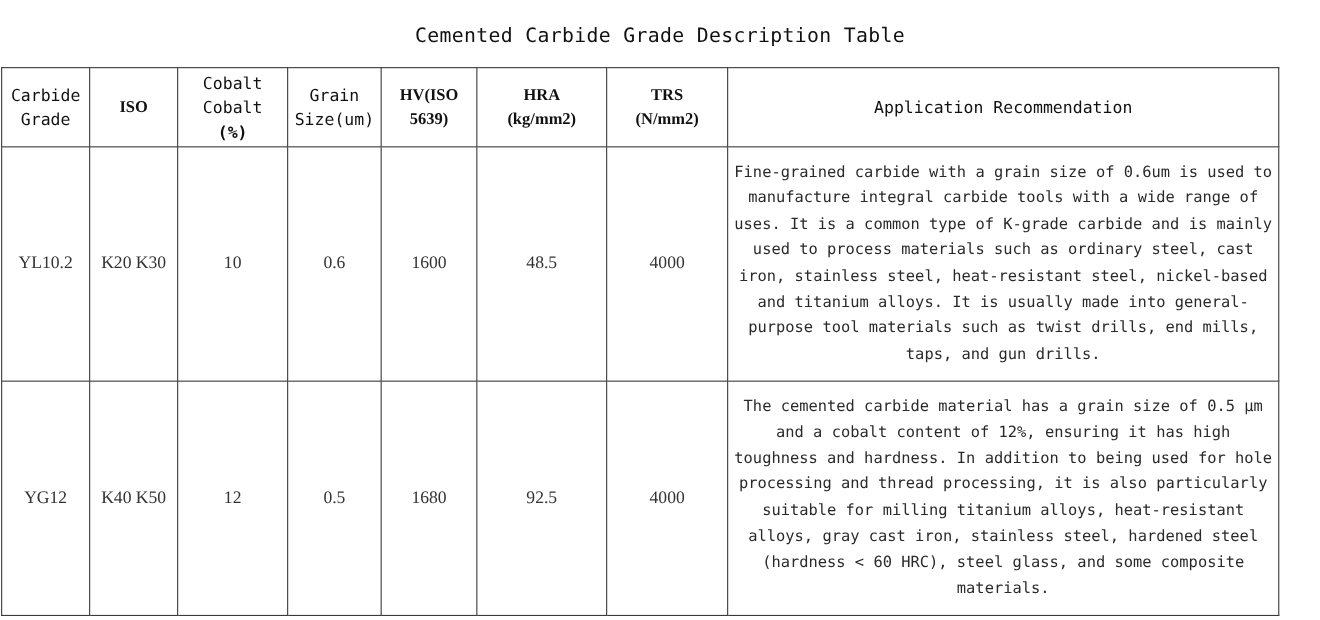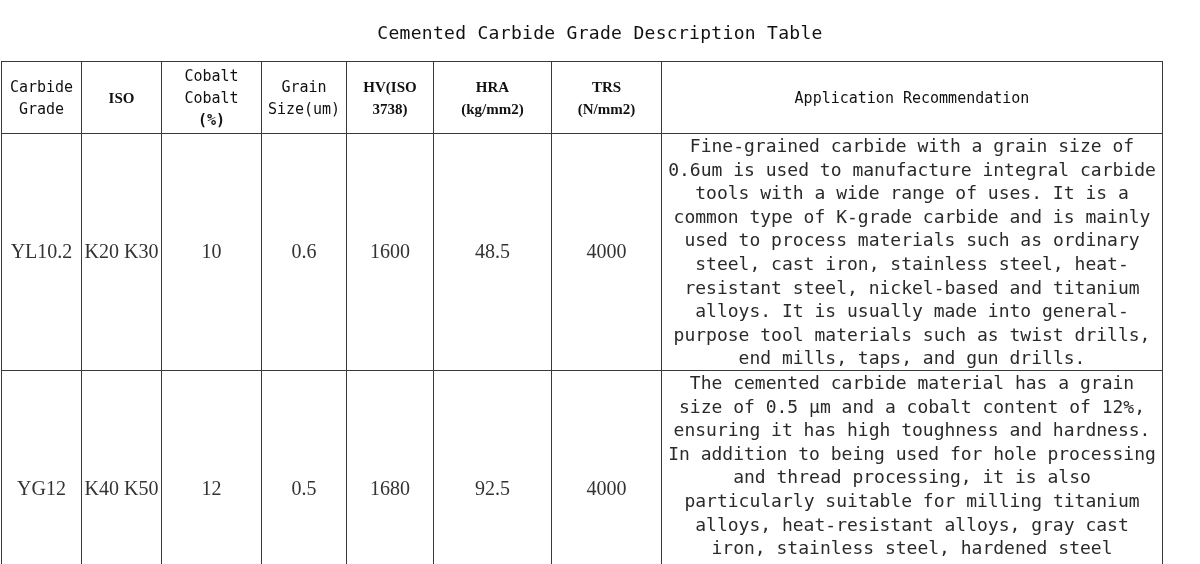--- a/index.html
+++ b/index.html
@@ -50,26 +50,26 @@
       color: #111111;
       height: 71px;
     }
     table.grade-table th.bold {
       font-weight: bold;
       font-family: "Liberation Serif", "DejaVu Serif", serif;
       font-size: 15px;
     }
     table.grade-table td {
       font-family: "Liberation Serif", "DejaVu Serif", serif;
-      font-size: 20px;
+      font-size: 16px;
       color: #333333;
     }
     table.grade-table td.desc {
       font-family: "DejaVu Sans Mono", "Liberation Mono", monospace;
-      font-size: 18px;
+      font-size: 14px;
       line-height: 23.6px;
       padding: 0 2px;
       color: #2a2a2a;
     }
     tr.row-1 td { height: 212px; }
     tr.row-2 td { height: 212px; border-radius: 25px; }
     .hdr-line { display: block; }
   </style>
 </head>
 <body>
@@ -100,21 +100,21 @@
         <span class="hdr-line">Cobalt</span>
         <span class="hdr-line">Cobalt</span>
         <span class="hdr-line" style="font-weight:bold">(%)</span>
       </th>
       <th>
         <span class="hdr-line">Grain</span>
         <span class="hdr-line">Size(um)</span>
       </th>
       <th class="bold">
         <span class="hdr-line">HV(ISO</span>
-        <span class="hdr-line">3738)</span>
+        <span class="hdr-line">5639)</span>
       </th>
       <th class="bold">
         <span class="hdr-line">HRA</span>
         <span class="hdr-line">(kg/mm2)</span>
       </th>
       <th class="bold">
         <span class="hdr-line">TRS</span>
         <span class="hdr-line">(N/mm2)</span>
       </th>
       <th>

